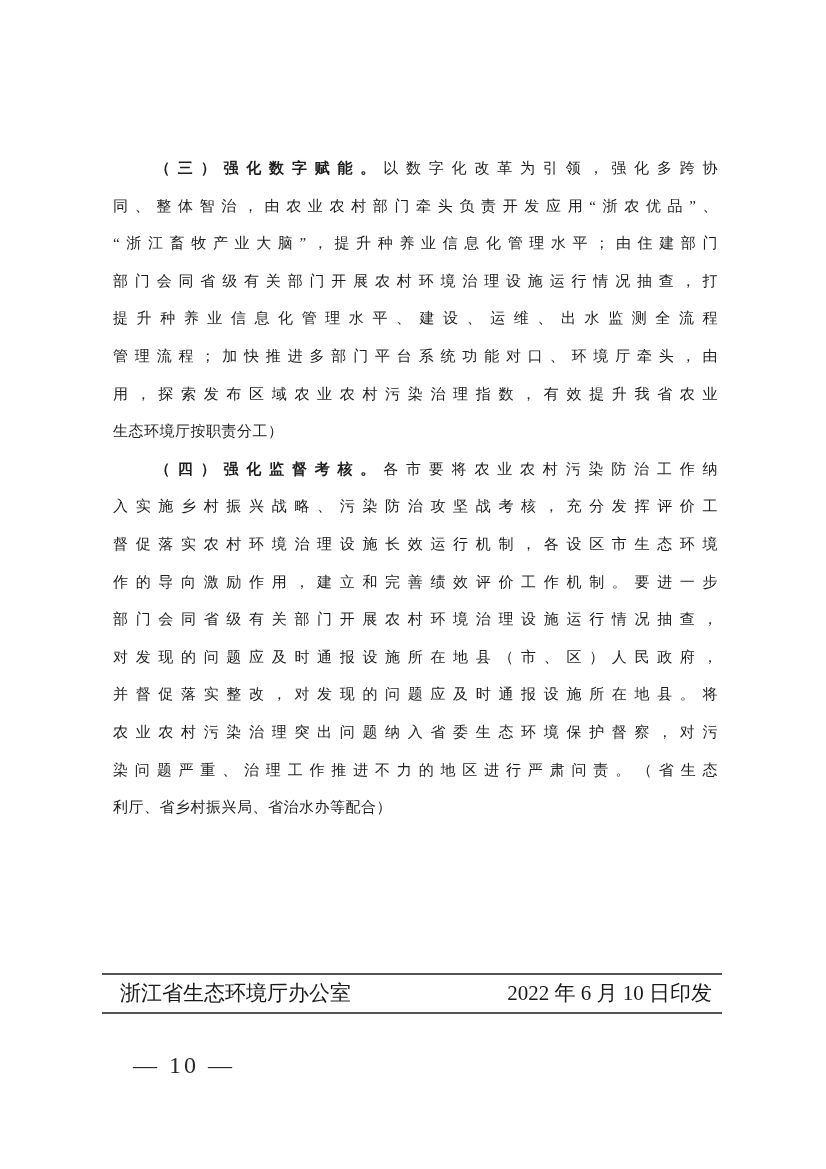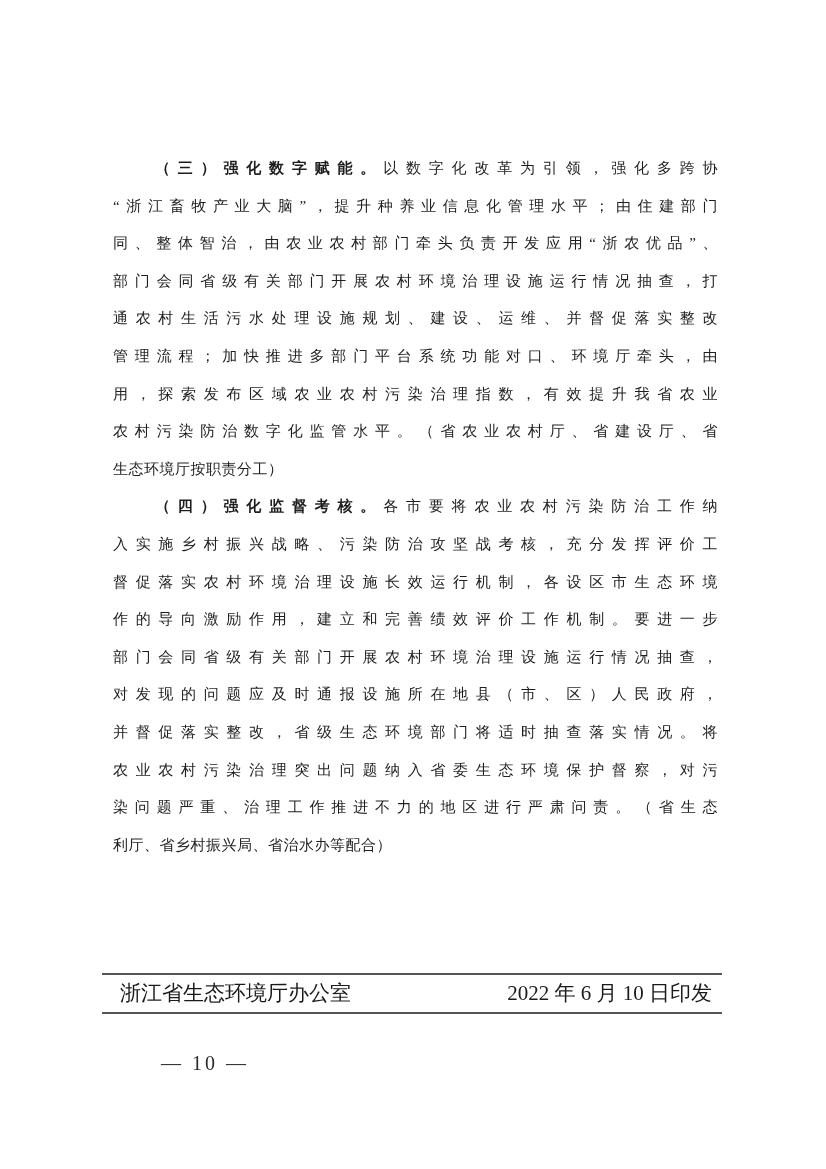--- a/index.html
+++ b/index.html
@@ -54,59 +54,56 @@
   .footer-row {
     position: absolute;
     left: 102px;
     top: 975px;
     width: 620px;
     height: 37px;
     line-height: 37px;
     display: flex;
     justify-content: space-between;
     box-sizing: border-box;
-    padding: 12px 10px 0 18px;
+    padding: 0 10px 0 18px;
     font-size: 21px;
     color: #1a1a1a;
-    align-items: flex-end;
   }
   .page-number {
     position: absolute;
     left: 133px;
     top: 1052px;
-    font-size: 20px;
+    font-size: 24px;
     letter-spacing: 3px;
     color: #2a2a2a;
-    margin-left: 28px;
   }
 </style>
 </head>
 <body>
 
 <div class="page">
 
   <div class="text-block">
 
     <div class="line indent"><span class="bold-head">（三）强化数字赋能。</span><span>以数字化改革为引领，强化多跨协</span></div>
+    <div class="line">同、整体智治，由农业农村部门牵头负责开发应用“浙农优品”、</div>
     <div class="line">“浙江畜牧产业大脑”，提升种养业信息化管理水平；由住建部门</div>
-    <div class="line">同、整体智治，由农业农村部门牵头负责开发应用“浙农优品”、</div>
     <div class="line">部门会同省级有关部门开展农村环境治理设施运行情况抽查，打</div>
-    <div class="line">通农村生活污水处理设施规划、建设、运维、并督促落实整改</div>
+    <div class="line">提升种养业信息化管理水平、建设、运维、出水监测全流程</div>
     <div class="line">管理流程；加快推进多部门平台系统功能对口、环境厅牵头，由</div>
     <div class="line">用，探索发布区域农业农村污染治理指数，有效提升我省农业</div>
-    <div class="line">农村污染防治数字化监管水平。（省农业农村厅、省建设厅、省</div>
     <div class="line para-end">生态环境厅按职责分工）</div>
 
     <div class="line indent"><span class="bold-head">（四）强化监督考核。</span><span>各市要将农业农村污染防治工作纳</span></div>
     <div class="line">入实施乡村振兴战略、污染防治攻坚战考核，充分发挥评价工</div>
     <div class="line">督促落实农村环境治理设施长效运行机制，各设区市生态环境</div>
     <div class="line">作的导向激励作用，建立和完善绩效评价工作机制。要进一步</div>
     <div class="line">部门会同省级有关部门开展农村环境治理设施运行情况抽查，</div>
     <div class="line">对发现的问题应及时通报设施所在地县（市、区）人民政府，</div>
-    <div class="line">并督促落实整改，省级生态环境部门将适时抽查落实情况。将</div>
+    <div class="line">并督促落实整改，对发现的问题应及时通报设施所在地县。将</div>
     <div class="line">农业农村污染治理突出问题纳入省委生态环境保护督察，对污</div>
     <div class="line">染问题严重、治理工作推进不力的地区进行严肃问责。（省生态</div>
     <div class="line para-end">利厅、省乡村振兴局、省治水办等配合）</div>
 
   </div>
 
   <div class="footer-rule top"></div>
 
   <div class="footer-row">
     <span>浙江省生态环境厅办公室</span>

